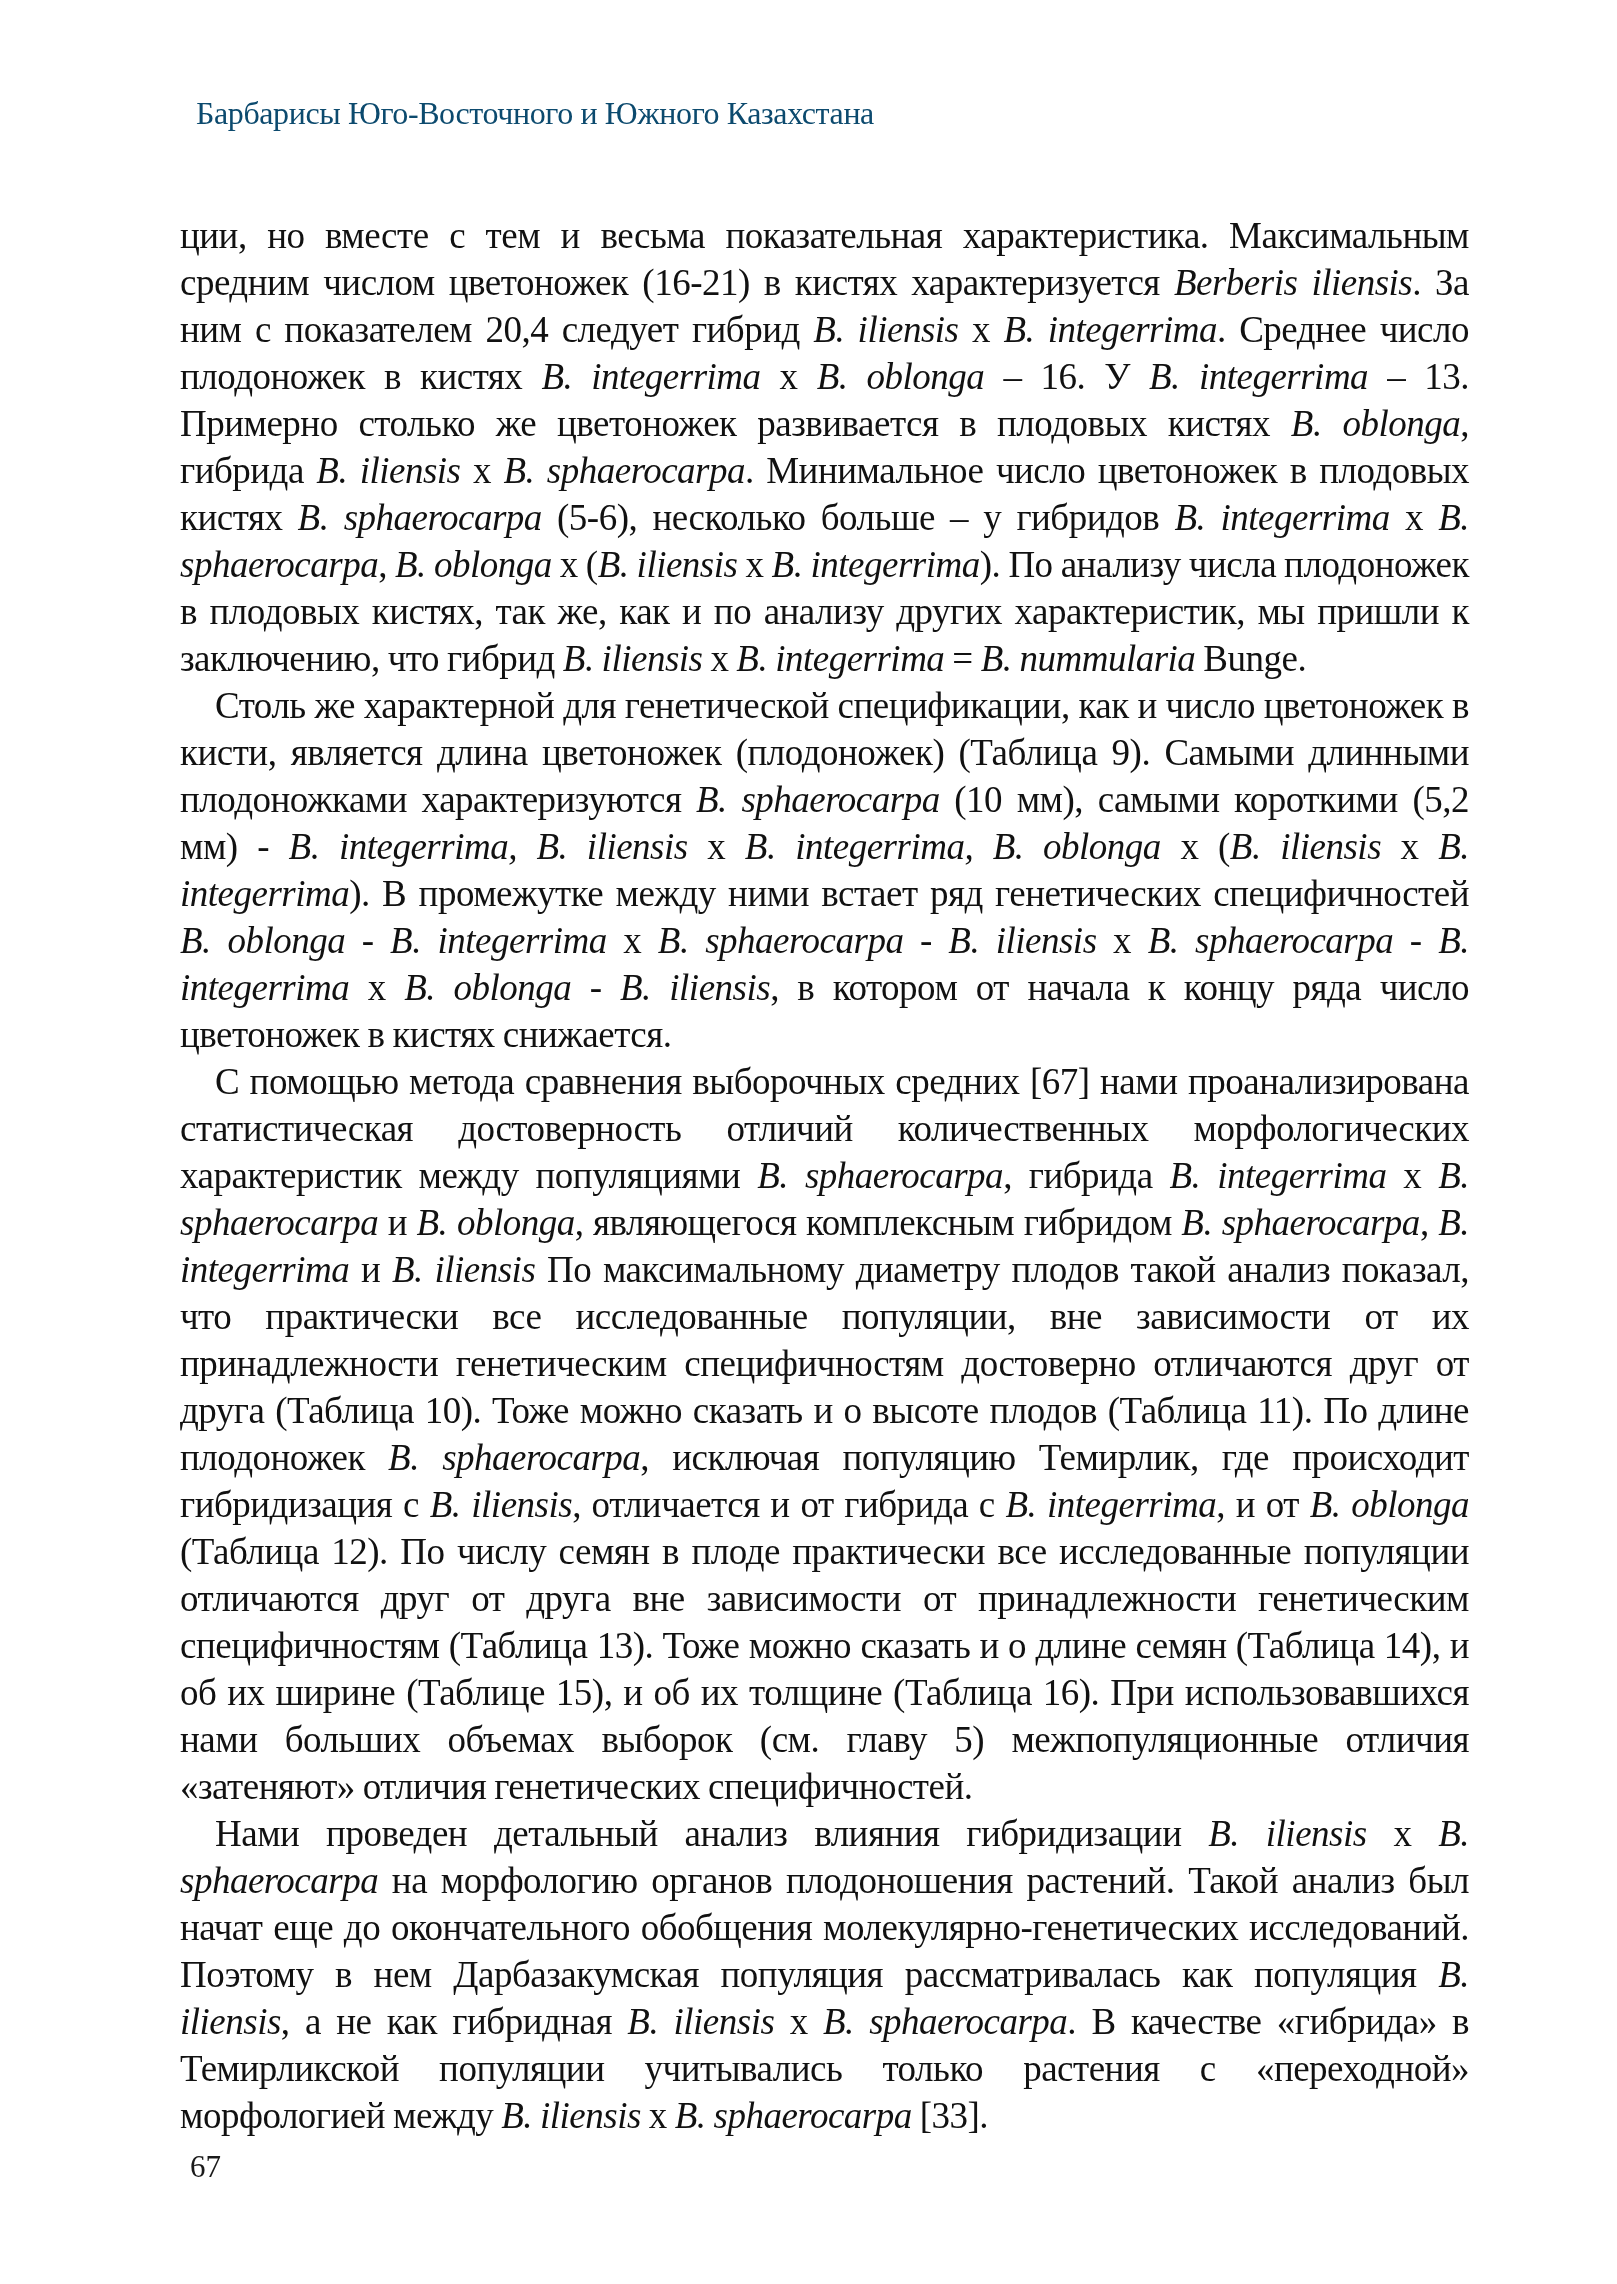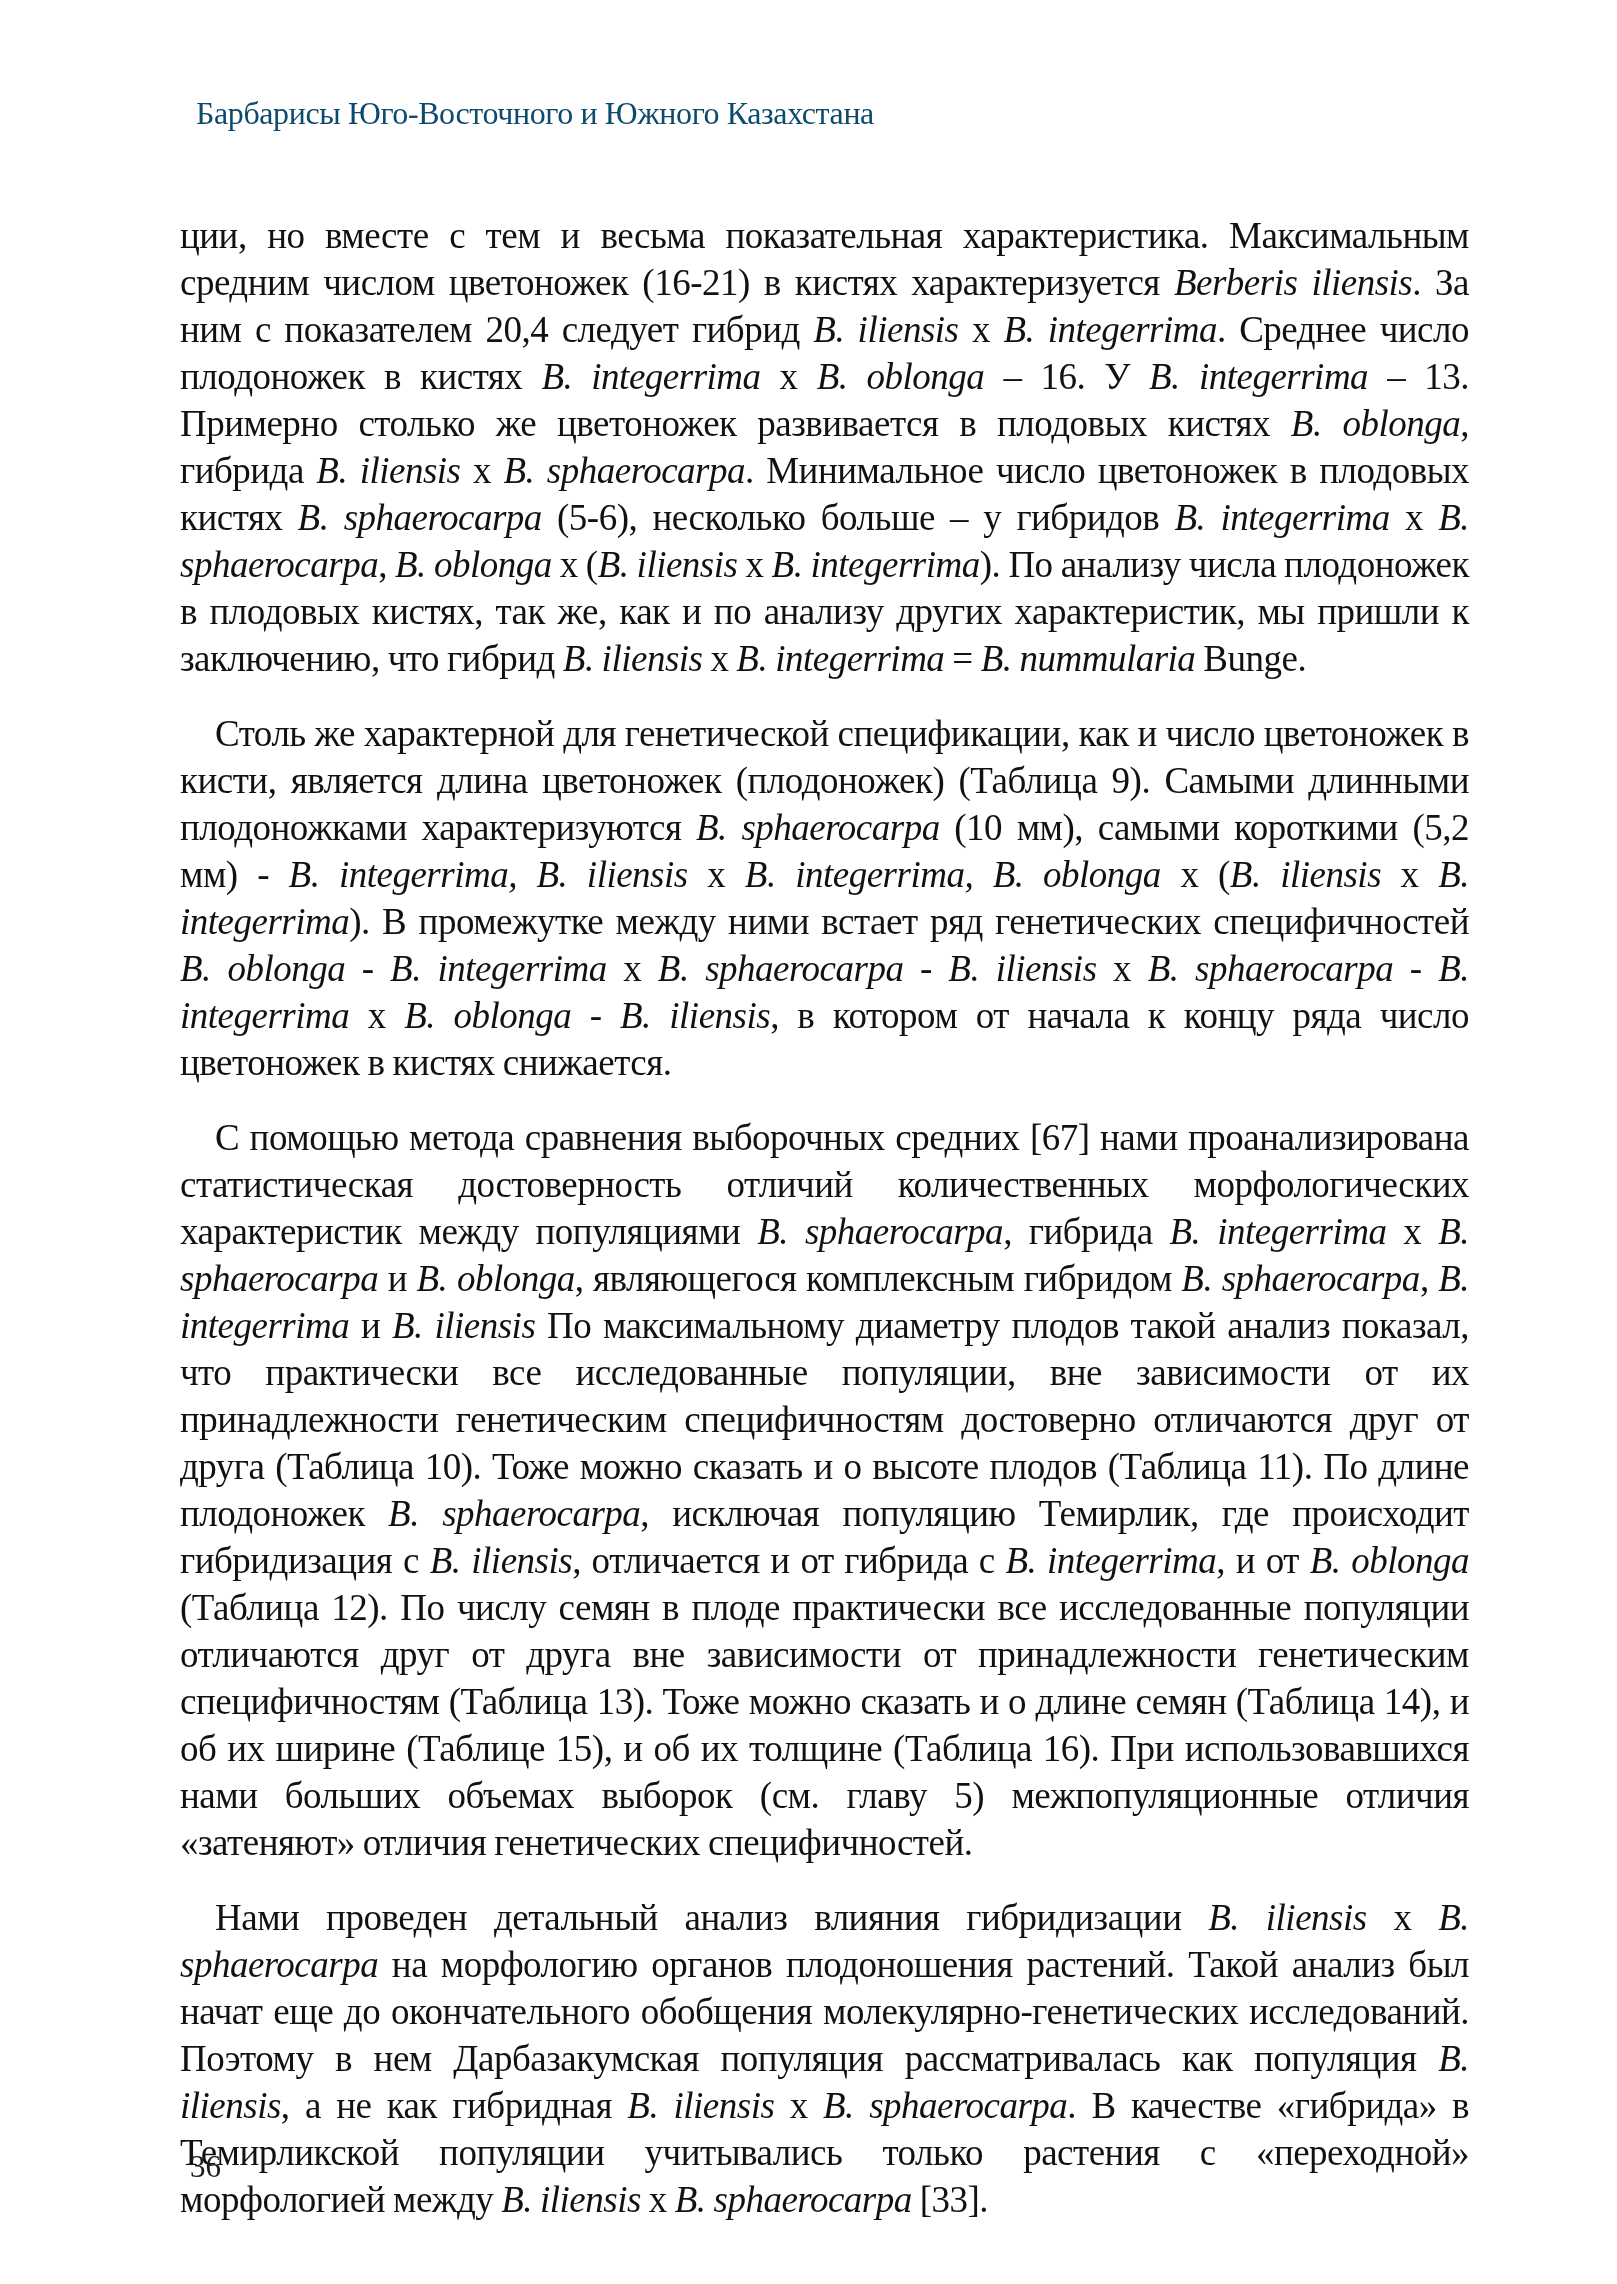--- a/index.html
+++ b/index.html
@@ -4,31 +4,31 @@
 <style>
   html, body { margin: 0; padding: 0; background: #ffffff; }
   body { width: 1618px; height: 2284px; position: relative; overflow: hidden;
          font-family: "Liberation Serif", "DejaVu Serif", serif; color: #111; }
   .running-head { position: absolute; left: 196px; top: 95px; font-size: 32px;
          letter-spacing: -0.4px; color: #0c4a6e; }
   .body-text { position: absolute; left: 180px; top: 212px; width: 1289px;
          font-size: 37px; line-height: 47px; text-align: justify; letter-spacing: -0.5px;
          word-spacing: -0.8px; }
   .para { margin: 0; hyphens: manual; }
-  .para.indent { text-indent: 35px; margin-top: 28px; }
+  .para.indent { text-indent: 35px; }
   .para.last-para { text-align-last: left; }
   .it { font-style: italic; }
   .page-number { position: absolute; left: 190px; top: 2149px; font-size: 31px; color: #1a1a1a; }
 </style>
 </head>
 <body>
 
 <div class="running-head">Барбарисы Юго-Восточного и Южного Казахстана</div>
 
 <div class="body-text">
   <p class="para"><span>ции, но вместе с тем и весьма показательная характеристика. Максимальным средним числом цветоножек (16-21) в кистях характеризуется </span><span class="it">Berberis iliensis</span><span>. За ним с показателем 20,4 следует гибрид </span><span class="it">B. iliensis</span><span> x </span><span class="it">B. integerrima</span><span>. Среднее число плодоножек в кистях </span><span class="it">B. integerrima</span><span> x </span><span class="it">B. oblonga</span><span> – 16. У </span><span class="it">B. integerrima</span><span> – 13. Примерно столько же цветоножек развивается в плодовых кистях </span><span class="it">B. oblonga</span><span>, гибрида </span><span class="it">B. iliensis</span><span> x </span><span class="it">B. sphaerocarpa</span><span>. Минимальное число цветоножек в плодовых кистях </span><span class="it">B. sphaerocarpa</span><span> (5-6), несколько больше – у гибридов </span><span class="it">B. integerrima</span><span> x </span><span class="it">B. sphaerocarpa</span><span>, </span><span class="it">B. oblonga</span><span> x (</span><span class="it">B. iliensis</span><span> x </span><span class="it">B. integerrima</span><span>). По анализу числа плодоножек в плодовых кистях, так же, как и по анализу других характеристик, мы пришли к заключению, что гибрид </span><span class="it">B. iliensis</span><span> x </span><span class="it">B. integerrima</span><span> = </span><span class="it">B. nummularia</span><span> Bunge.</span></p>
   <p class="para indent"><span>Столь же характерной для генетической спецификации, как и число цветоножек в кисти, является длина цветоножек (плодоножек) (Таблица 9). Самыми длинными плодоножками характеризуются </span><span class="it">B. sphaerocarpa</span><span> (10 мм), самыми короткими (5,2 мм) - </span><span class="it">B. integerrima, B. iliensis</span><span> x </span><span class="it">B. integerrima, B. oblonga</span><span> x (</span><span class="it">B. iliensis</span><span> x </span><span class="it">B. integerrima</span><span>). В промежутке между ними встает ряд генетических специфичностей </span><span class="it">B. oblonga - B. integerrima</span><span> x </span><span class="it">B. sphaerocarpa - B. iliensis</span><span> x </span><span class="it">B. sphaerocarpa - B. integerrima</span><span> x </span><span class="it">B. oblonga - B. iliensis</span><span>, в котором от начала к концу ряда число цветоножек в кистях снижается.</span></p>
   <p class="para indent"><span>С помощью метода сравнения выборочных средних [67] нами проанализирована статистическая достоверность отличий количественных морфологических характеристик между популяциями </span><span class="it">B. sphaerocarpa</span><span>, гибрида </span><span class="it">B. integerrima</span><span> x </span><span class="it">B. sphaerocarpa</span><span> и </span><span class="it">B. oblonga</span><span>, являющегося комплексным гибридом </span><span class="it">B. sphaerocarpa</span><span>, </span><span class="it">B. integerrima</span><span> и </span><span class="it">B. iliensis</span><span> По максимальному диаметру плодов такой анализ показал, что практически все исследованные популяции, вне зависимости от их принадлежности генетическим специфичностям достоверно отличаются друг от друга (Таблица 10). Тоже можно сказать и о высоте плодов (Таблица 11). По длине плодоножек </span><span class="it">B. sphaerocarpa</span><span>, исключая популяцию Темирлик, где происходит гибридизация с </span><span class="it">B. iliensis</span><span>, отличается и от гибрида с </span><span class="it">B. integerrima</span><span>, и от </span><span class="it">B. oblonga</span><span> (Таблица 12). По числу семян в плоде практически все исследованные популяции отличаются друг от друга вне зависимости от принадлежности генетическим специфичностям (Таблица 13). Тоже можно сказать и о длине семян (Таблица 14), и об их ширине (Таблице 15), и об их толщине (Таблица 16). При использовавшихся нами больших объемах выборок (см. главу 5) межпопуляционные отличия «затеняют» отличия генетических специфичностей.</span></p>
   <p class="para last-para indent"><span>Нами проведен детальный анализ влияния гибридизации </span><span class="it">B. iliensis</span><span> x </span><span class="it">B. sphaerocarpa</span><span> на морфологию органов плодоношения растений. Такой анализ был начат еще до окончательного обобщения молекулярно-генетических исследований. Поэтому в нем Дарбазакумская популяция рассматривалась как популяция </span><span class="it">B. iliensis</span><span>, а не как гибридная </span><span class="it">B. iliensis</span><span> x </span><span class="it">B. sphaerocarpa</span><span>. В качестве «гибрида» в Темирликской популяции учитывались только растения с «переходной» морфологией между </span><span class="it">B. iliensis</span><span> x </span><span class="it">B. sphaerocarpa</span><span> [33].</span></p>
 </div>
 
-<div class="page-number">36</div>
+<div class="page-number">67</div>
 
 
 </body></html>

